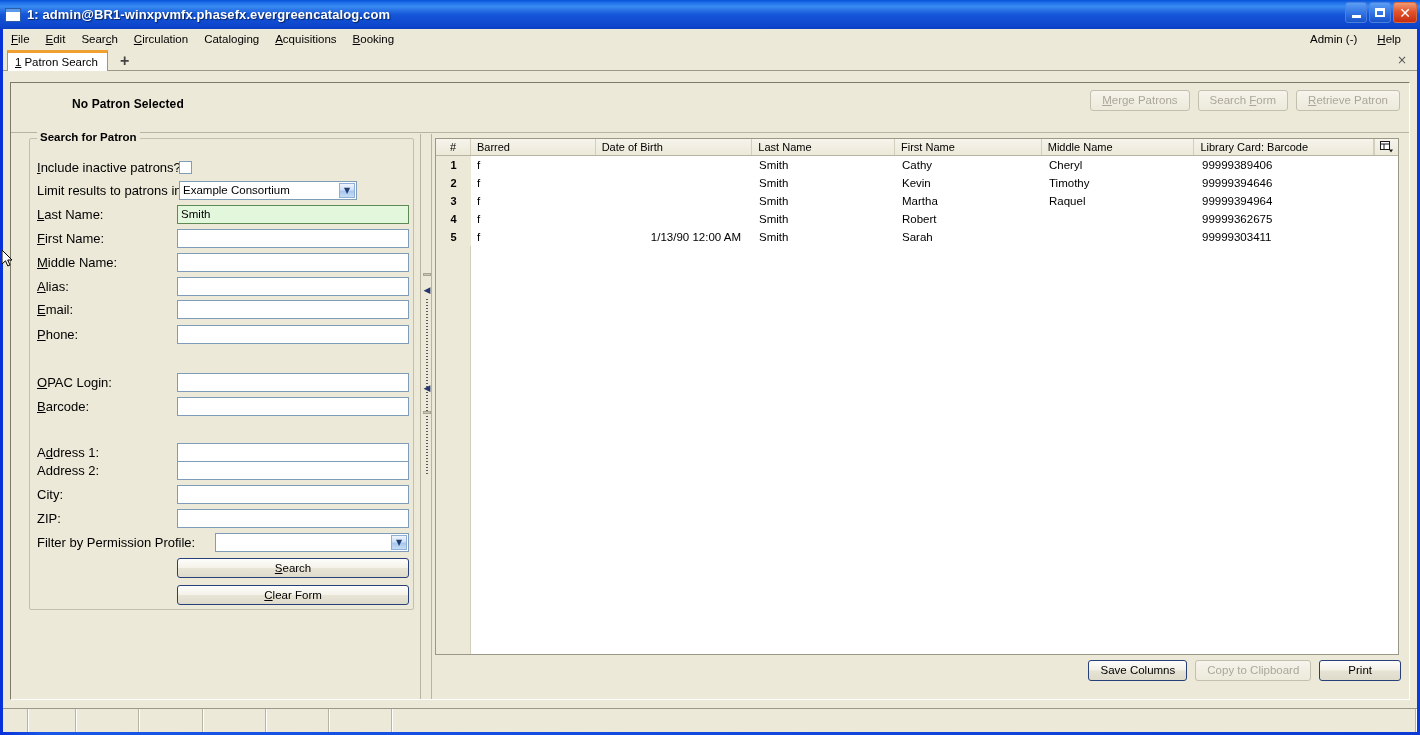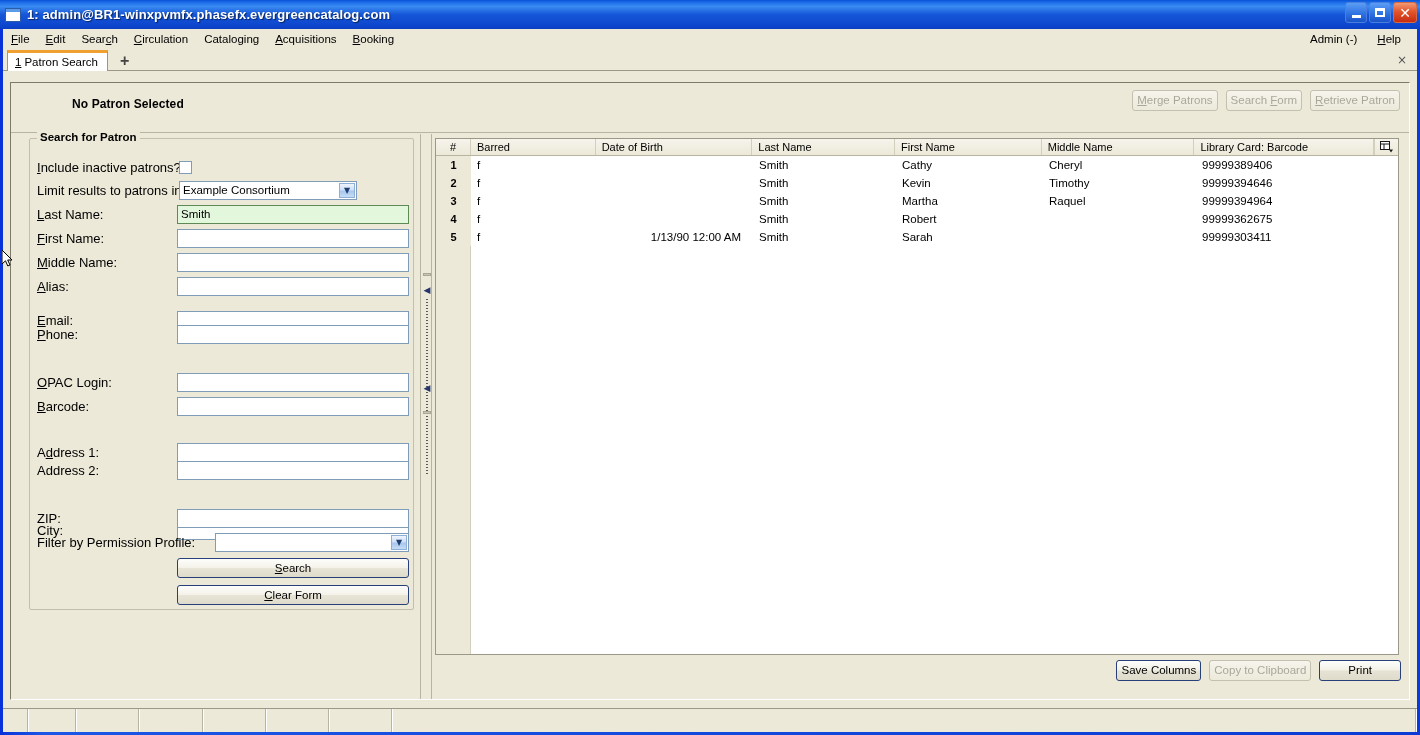--- a/index.html
+++ b/index.html
@@ -134,21 +134,21 @@
     position: absolute; left: 25px; top: 14px;
     font-size: 12px; font-weight: bold; letter-spacing: .1px; margin-left: 36px;
   }
   #patron-actions {
     position: absolute; right: 9px; top: 7px;
     display: flex; gap: 8px;
   }
   .btn {
     font-family: "Liberation Sans", sans-serif;
     font-size: 11.5px;
-    padding: 3px 4px 4px;
+    padding: 3px 11px 4px;
     background: linear-gradient(to bottom,#fdfdfb 0%,#f3f1e7 48%,#e6e3d4 52%,#dedbcb 100%);
     border: 1px solid #8b897a;
     border-radius: 3px;
     cursor: pointer;
     white-space: nowrap;
     color: #000;
   }
   .btn.strong { border-color: #28407a; }
   .btn.disabled {
     color: #aaa79a;
@@ -423,21 +423,21 @@
             <input class="ftext" value="" style="">
           </div>
           <div class="frow" style="top:111px;">
             <div class="flabel"><span class="ul">M</span>iddle Name:</div>
             <input class="ftext" value="" style="">
           </div>
           <div class="frow" style="top:135px;">
             <div class="flabel"><span class="ul">A</span>lias:</div>
             <input class="ftext" value="" style="">
           </div>
-          <div class="frow" style="top:169px;">
+          <div class="frow" style="top:158px;">
             <div class="flabel"><span class="ul">E</span>mail:</div>
             <input class="ftext" value="" style="">
           </div>
           <div class="frow" style="top:183px;">
             <div class="flabel"><span class="ul">P</span>hone:</div>
             <input class="ftext" value="" style="">
           </div>
           <div class="frow" style="top:255px;">
             <div class="flabel"><span class="ul">B</span>arcode:</div>
             <input class="ftext" value="" style="">
@@ -448,21 +448,21 @@
           </div>
 
           <div class="frow" style="top:301px;align-items:center;">
             <div class="flabel">A<span class="ul">d</span>dress 1:</div>
             <input class="ftext" value="" style="">
           </div>
           <div class="frow" style="top:319px;justify-content:center;">
             <div class="flabel">Address 2:</div>
             <input class="ftext" value="" style="">
           </div>
-          <div class="frow" style="top:343px;margin-top:36px;">
+          <div class="frow" style="top:343px;">
             <div class="flabel">City:</div>
             <input class="ftext" value="" style="">
           </div>
           <div class="frow" style="top:367px;">
             <div class="flabel">ZIP:</div>
             <input class="ftext" value="" style="">
           </div>
 
           <div class="frow" style="top:391px;gap:36px;">
             <div class="flabel">Filter by Permission Profile:</div>

